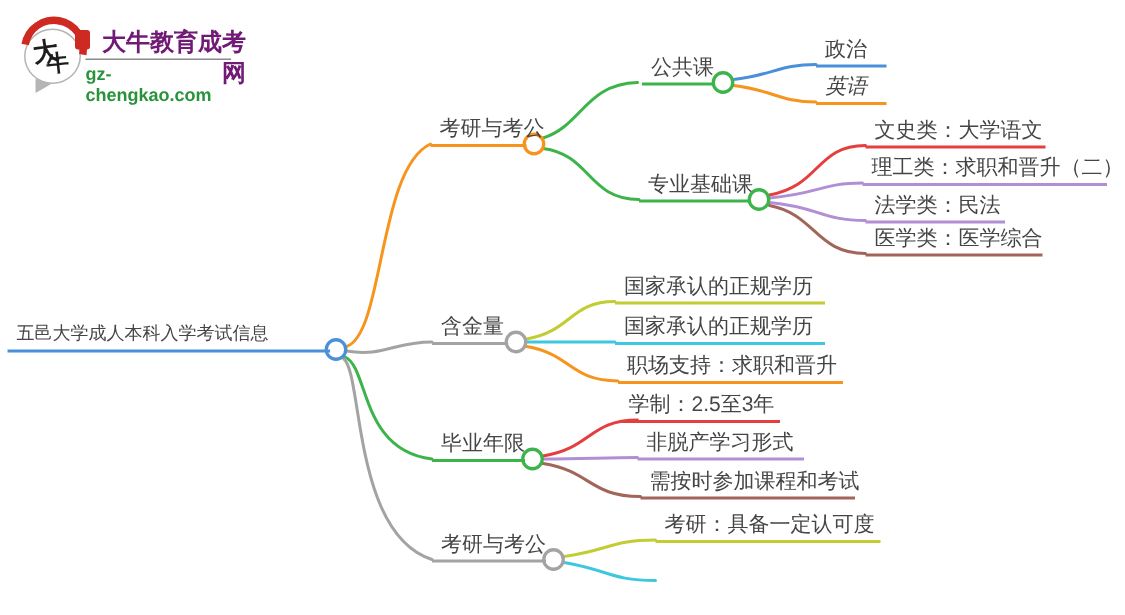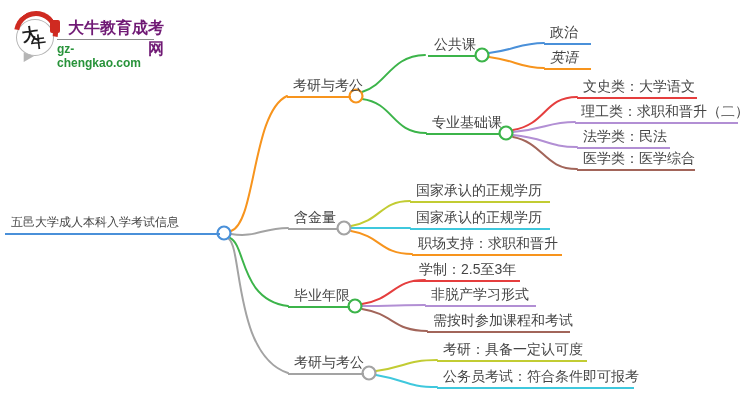--- a/index.html
+++ b/index.html
@@ -160,17 +160,14 @@
   <div class="node" style="left: 427px; top: 312px; width: 143px; border-bottom-color: rgb(162, 101, 90);">
     <span>需按时参加课程和考试</span>
   </div>
 
   <div class="node" style="left: 288px; top: 354px; width: 76px; border-bottom-color: rgb(163, 163, 163);">
     <span>考研与考公</span>
   </div>
   <div class="node" style="left: 437px; top: 341px; width: 150px; border-bottom-color: rgb(194, 204, 51);">
     <span>考研：具备一定认可度</span>
   </div>
-  <div class="node" style="left: 437px; top: 368px; width: 197px; border-bottom-color: rgb(63, 200, 221);">
-    <span>公务员考试：符合条件即可报考</span>
-  </div>
 
 </div>
 
 </body></html>

